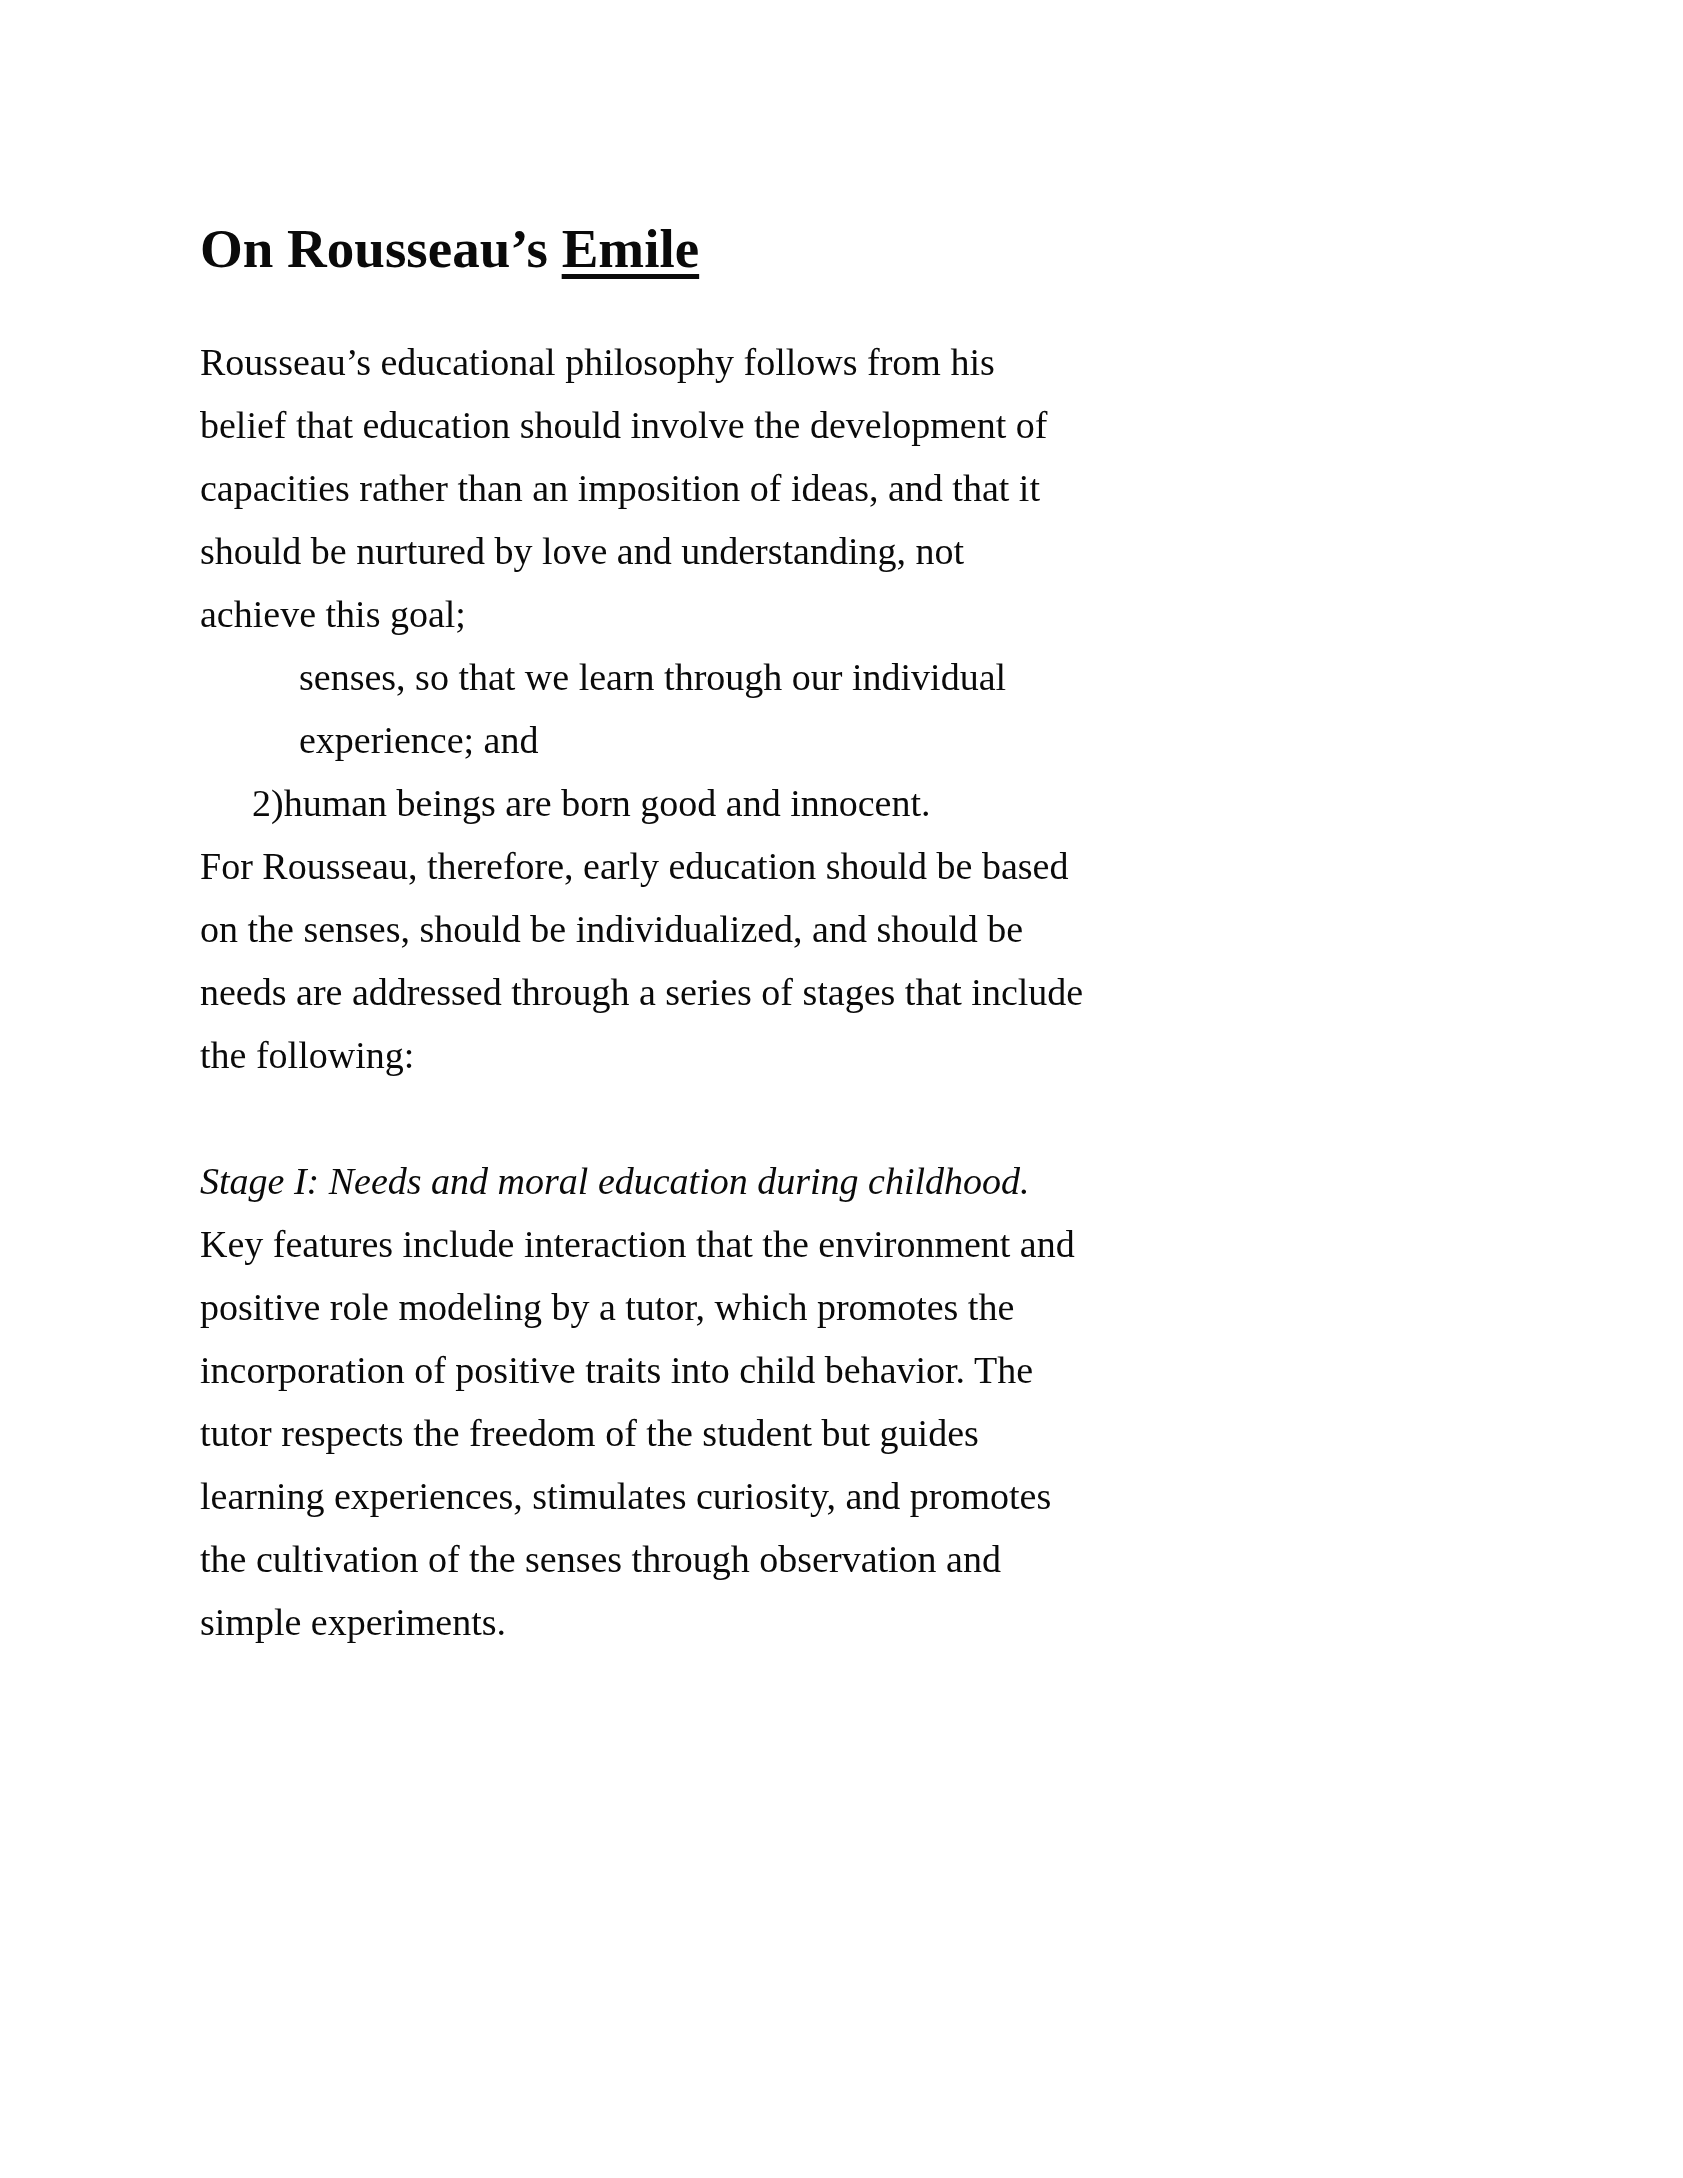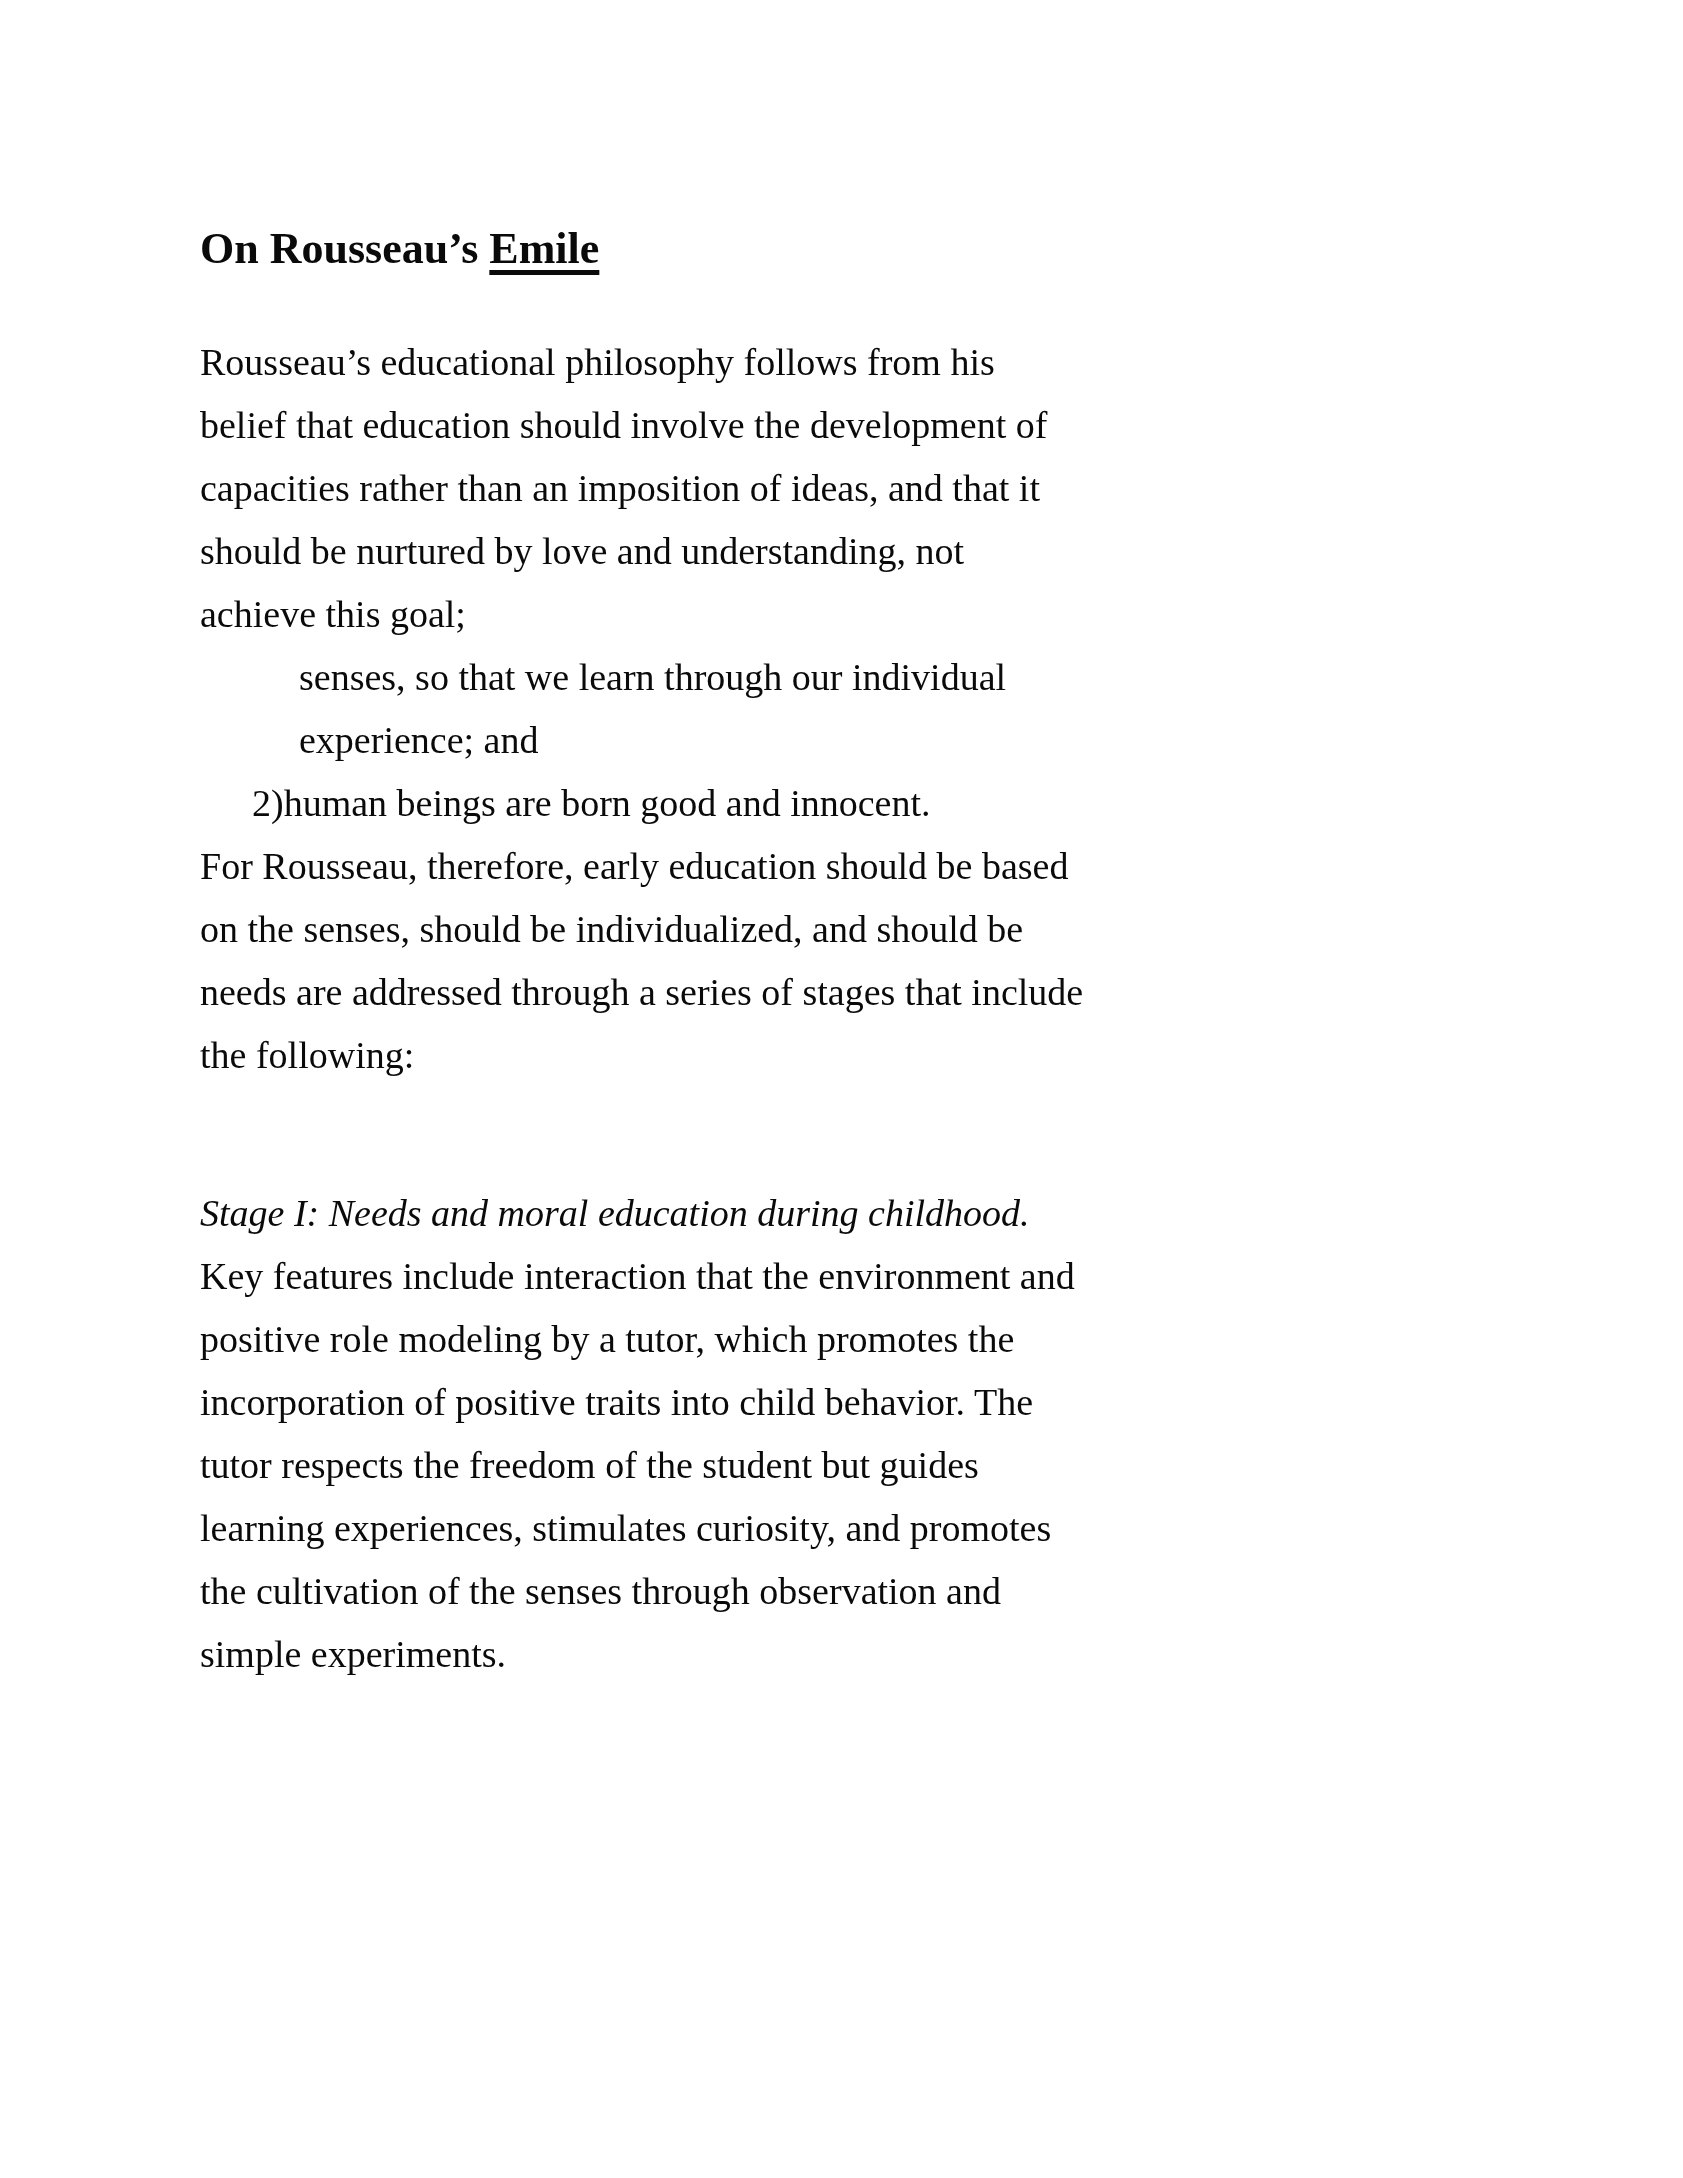--- a/index.html
+++ b/index.html
@@ -15,36 +15,36 @@
     font-family: "Liberation Serif", "DejaVu Serif", serif;
     color: #0a0a0a;
   }
   .page-content {
     position: absolute;
     left: 200px;
     top: 216px;
     width: 1302px;
   }
   .doc-title {
-    font-size: 44px;
+    font-size: 55px;
     line-height: 65px;
     font-weight: bold;
     margin-bottom: 50px;
     white-space: pre;
   }
   .doc-title .book {
     text-decoration: underline;
     text-decoration-thickness: 5px;
     text-underline-offset: 7px;
   }
   .block {
     margin: 0;
   }
   .block.gap-before {
-    margin-top: 95px;
+    margin-top: 63px;
   }
   .block.italic .line {
     font-style: italic;
   }
   .line {
     font-size: 38px;
     line-height: 63px;
     white-space: pre;
   }
   .line.indent-list { padding-left: 52px; }

